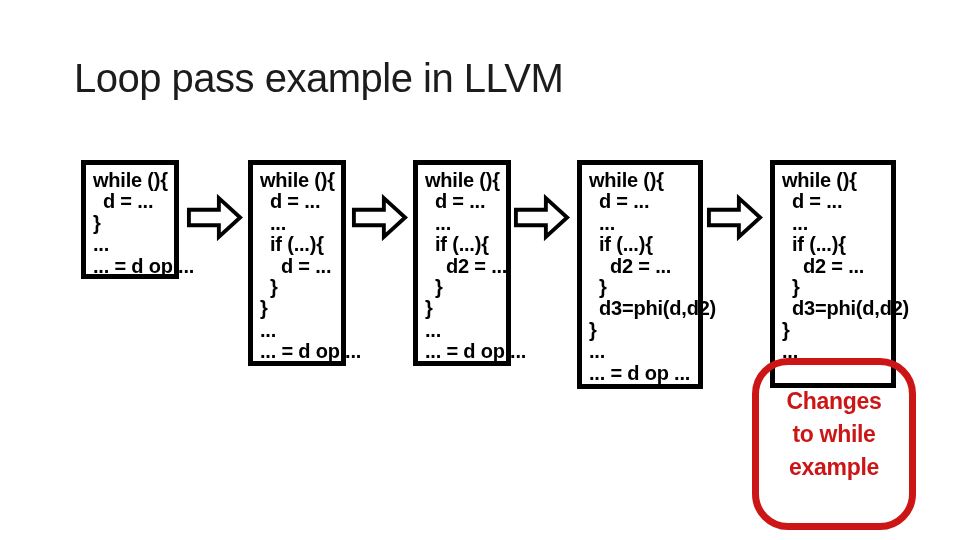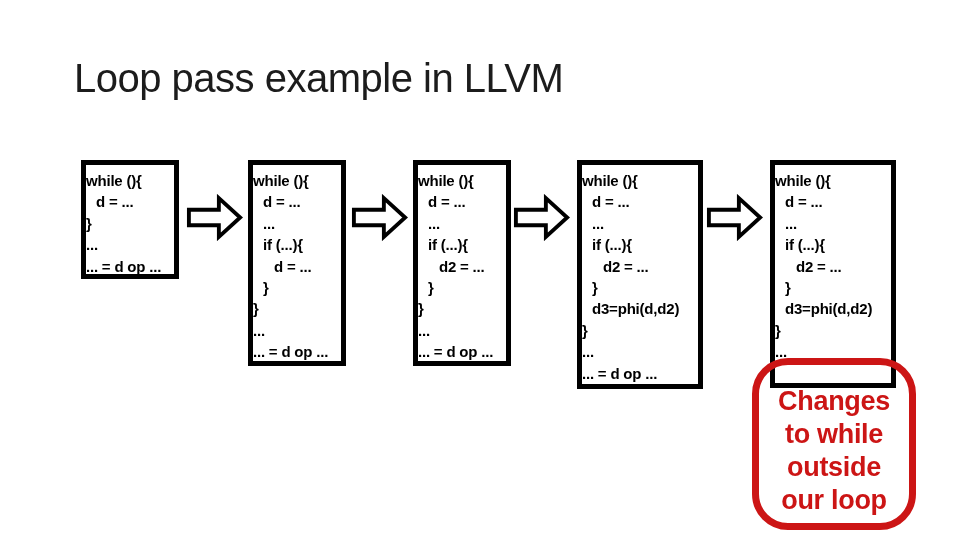--- a/index.html
+++ b/index.html
@@ -9,22 +9,22 @@
     font-family:"Liberation Sans", sans-serif;
   }
   .title {
     position:absolute; left:74px; top:56px;
     font-size:40px; font-weight:300; color:#1c1c1c;
     letter-spacing:-0.5px; white-space:nowrap;
   }
   .code-box {
     position:absolute; box-sizing:border-box;
     background:#ffffff; border:5px solid #000000;
-    padding:5px 0; white-space:nowrap;
-    font-size:15px; font-weight:bold; color:#000000;
+    padding:5px 7px; white-space:nowrap;
+    font-size:20px; font-weight:bold; color:#000000;
     line-height:21.4px; letter-spacing:-0.2px;
   }
   .box-0 { left:81px;  top:160px; width:98px;  height:119px; }
   .box-1 { left:248px; top:160px; width:98px;  height:206px; }
   .box-2 { left:413px; top:160px; width:98px;  height:206px; }
   .box-3 { left:577px; top:160px; width:126px; height:229px; }
   .box-4 { left:770px; top:160px; width:126px; height:228px; }
   .code-line.indent-1 { padding-left:10px; }
   .code-line.indent-2 { padding-left:21px; }
   .flow-arrow { position:absolute; width:58px; height:47px; }
@@ -34,21 +34,21 @@
   .arrow-3 { left:706px; top:194px; }
   .callout {
     position:absolute; left:752px; top:358px; width:164px; height:172px;
     box-sizing:border-box;
     border:7px solid #cc1515; border-radius:36px;
     background:transparent;
   }
   .callout-text {
     position:absolute; top:20px; left:0; right:0;
     text-align:center; font-weight:bold;
-    font-size:27px; line-height:33px; color:#cc1515;
+    font-size:23px; line-height:33px; color:#cc1515;
     letter-spacing:-0.3px;
   }
 </style>
 </head>
 <body>
 
 <div class="slide">
 
   <div class="title">Loop pass example in LLVM</div>
 
@@ -122,18 +122,17 @@
       <div class="code-line indent-1">}</div>
       <div class="code-line indent-1">d3=phi(d,d2)</div>
       <div class="code-line indent-0">}</div>
       <div class="code-line indent-0">...</div>
     </div>
 
   <div class="callout" style="border-color: rgb(204, 21, 21);">
     <div class="callout-text" style="color: rgb(204, 21, 21);">
       <div>Changes</div>
       <div>to while</div>
-      <div>outside</div>
-      <div>our loop</div>
+      <div>example</div>
     </div>
   </div>
 
 </div>
 
 </body></html>

